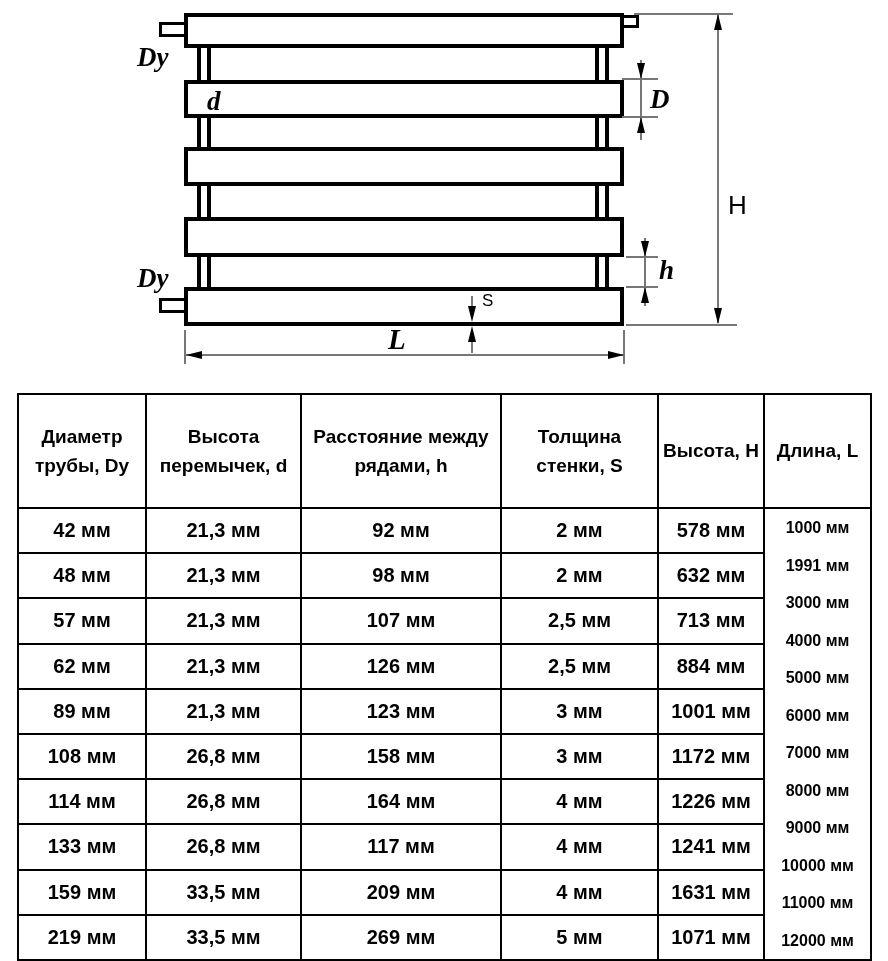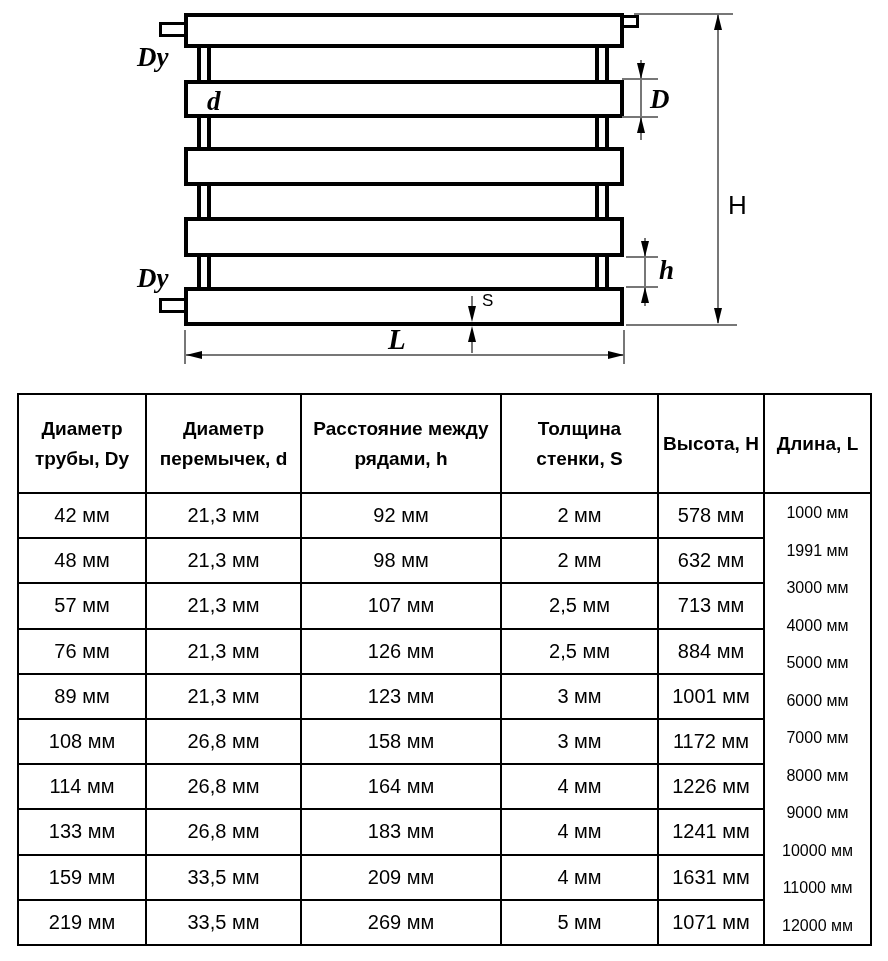--- a/index.html
+++ b/index.html
@@ -18,25 +18,25 @@
   .ar.up{border-left:4px solid transparent;border-right:4px solid transparent;border-bottom:16px solid #000;}
   .ar.down{border-left:4px solid transparent;border-right:4px solid transparent;border-top:16px solid #000;}
   .ar.left{border-top:4px solid transparent;border-bottom:4px solid transparent;border-right:16px solid #000;}
   .ar.right{border-top:4px solid transparent;border-bottom:4px solid transparent;border-left:16px solid #000;}
   .lbl-serif{position:absolute;font-family:"Liberation Serif",serif;font-style:italic;
              font-weight:bold;font-size:27px;line-height:1;z-index:5;}
   .lbl-sans{position:absolute;font-family:"Liberation Sans",sans-serif;font-size:24px;line-height:1;z-index:5;}
   
   #tablewrap{position:absolute;left:17px;top:393px;}
   table{border-collapse:collapse;table-layout:fixed;width:853px;}
-  th,td{border:2px solid #000;text-align:center;vertical-align:middle;overflow:hidden;}
+  th,td{border:2px solid #000;text-align:center;vertical-align:middle;overflow:hidden;font-weight:bold;}
   th{font-size:19px;font-weight:bold;line-height:1.55;padding:0 8px;}
   th.pad-lg{padding:8px 16px;}
   td{font-size:20px;padding:0;}
-  tr.hdr{height:99px;}
+  tr.hdr{height:114px;}
   tr.data{height:45px;}
   .lengths{display:flex;flex-direction:column;justify-content:center;}
   .lengths div{line-height:37.5px;font-size:16px;}
 </style>
 </head>
 <body>
 
 <div id="stage">
 
   <div id="diagram">
@@ -105,21 +105,21 @@
         <col style="width:128px">
           <col style="width:155px">
           <col style="width:200px">
         <col style="width:157px">
           <col style="width:106px">
           <col style="width:107px">
       </colgroup>
       <tbody>
           <tr class="hdr">
         <th>Диаметр трубы, Dy</th>
-        <th>Диаметр перемычек, d</th>
+        <th>Высота перемычек, d</th>
         <th>Расстояние между рядами, h</th>
         <th class="pad-lg">Толщина стенки, S</th>
         <th style="padding:10px 2px;">Высота, H</th>
         <th style="padding:0 2px;">Длина, L</th>
       </tr>
       <tr class="data">
         <td>42 мм</td>
         <td>21,3 мм</td>
         <td>92 мм</td>
         <td>2 мм</td>
@@ -149,21 +149,21 @@
         <td>632 мм</td>
       </tr>
       <tr class="data">
         <td>57 мм</td>
         <td>21,3 мм</td>
         <td>107 мм</td>
         <td>2,5 мм</td>
         <td>713 мм</td>
       </tr>
       <tr class="data">
-        <td>76 мм</td>
+        <td>62 мм</td>
         <td>21,3 мм</td>
         <td>126 мм</td>
         <td>2,5 мм</td>
         <td>884 мм</td>
       </tr>
       <tr class="data">
         <td>89 мм</td>
         <td>21,3 мм</td>
         <td>123 мм</td>
         <td>3 мм</td>
@@ -179,21 +179,21 @@
       <tr class="data">
         <td>114 мм</td>
         <td>26,8 мм</td>
         <td>164 мм</td>
         <td>4 мм</td>
         <td>1226 мм</td>
       </tr>
       <tr class="data">
         <td>133 мм</td>
         <td>26,8 мм</td>
-        <td>183 мм</td>
+        <td>117 мм</td>
         <td>4 мм</td>
         <td>1241 мм</td>
       </tr>
       <tr class="data">
         <td>159 мм</td>
         <td>33,5 мм</td>
         <td>209 мм</td>
         <td>4 мм</td>
         <td>1631 мм</td>
       </tr>

